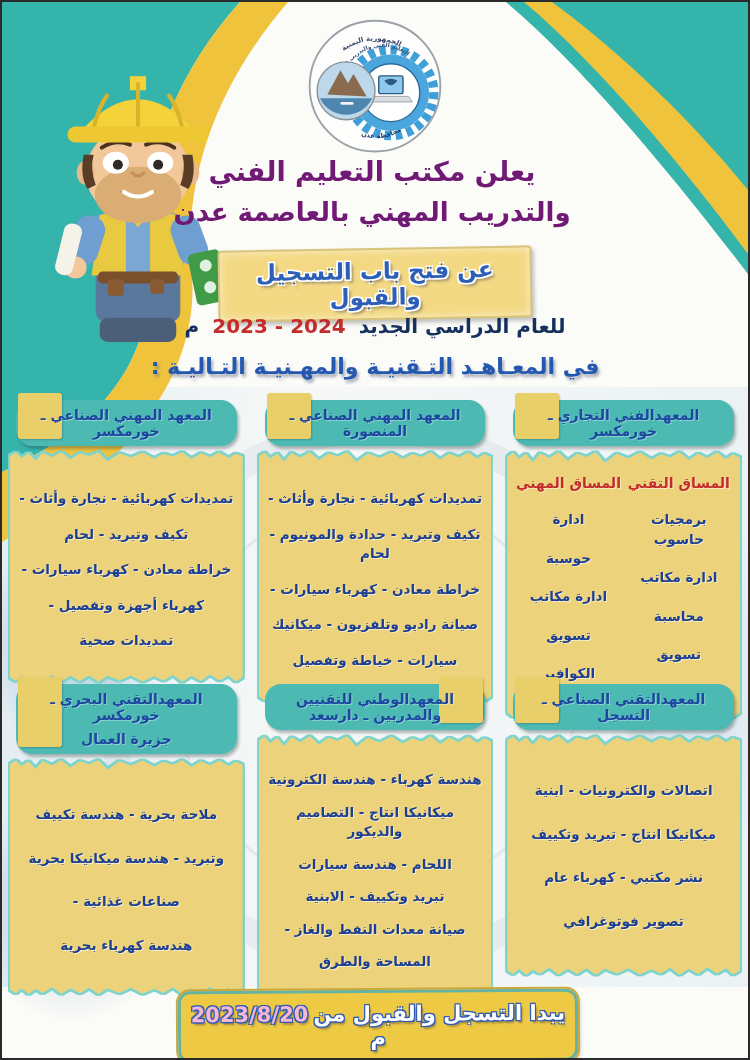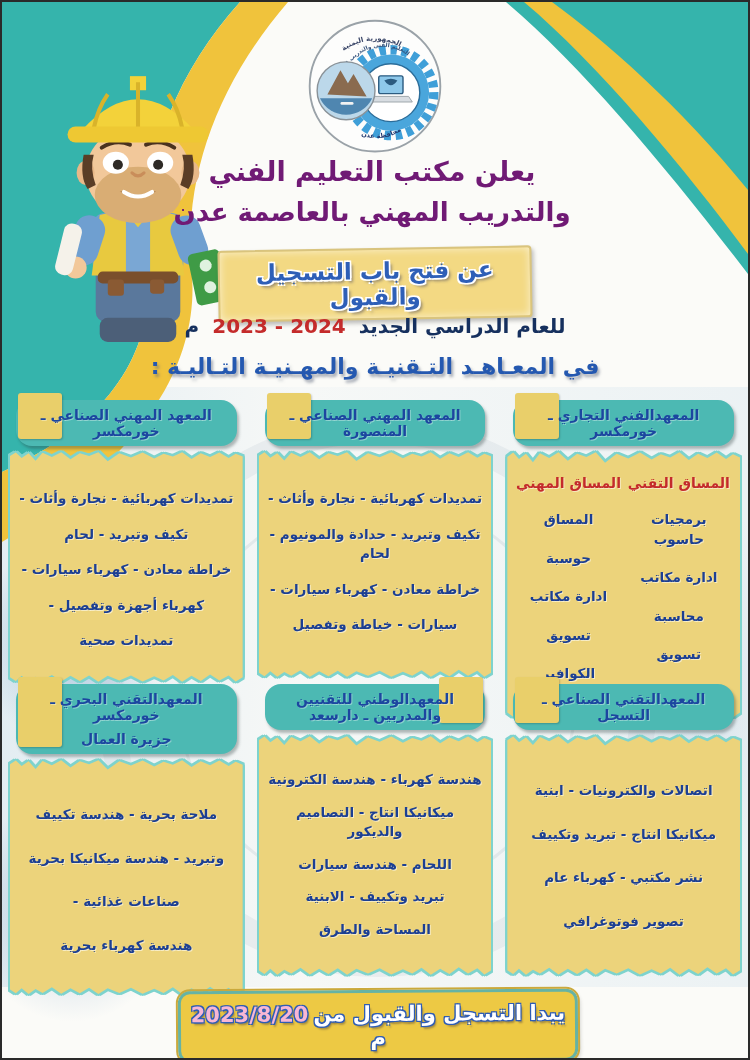--- a/index.html
+++ b/index.html
@@ -219,39 +219,40 @@
               <div>
                   <div class="p-line">برمجيات حاسوب</div>
                   <div class="p-line">ادارة مكاتب</div>
                   <div class="p-line">محاسبة</div>
                   <div class="p-line">تسويق</div>
                 </div>
             </div>
             <div class="col">
               <div class="col-header">المساق المهني</div>
               <div>
-                  <div class="p-line">المساق</div>
+                  <div class="p-line">ادارة</div>
                   <div class="p-line">حوسبة</div>
                   <div class="p-line">ادارة مكاتب</div>
                   <div class="p-line">تسويق</div>
                   <div class="p-line">الكوافير</div>
                 </div>
             </div>
           </div>
         </div>
       </div>
     </div>
 
     <div class="panel">
       <div class="ribbon">المعهد المهني الصناعي ـ المنصورة</div>
       <div class="body-wrap">
         <div class="panel-body">
             <div class="p-line">تمديدات كهربائية - نجارة وأثاث -</div>
             <div class="p-line">تكيف وتبريد - حدادة والمونيوم - لحام</div>
             <div class="p-line">خراطة معادن - كهرباء سيارات -</div>
+            <div class="p-line">صيانة راديو وتلفزيون - ميكانيك</div>
             <div class="p-line">سيارات - خياطة وتفصيل</div>
           </div>
       </div>
     </div>
 
     <div class="panel">
       <div class="ribbon">المعهد المهني الصناعي ـ خورمكسر</div>
       <div class="body-wrap">
         <div class="panel-body">
             <div class="p-line">تمديدات كهربائية - نجارة وأثاث -</div>
@@ -280,20 +281,21 @@
     </div>
 
     <div class="panel">
       <div class="ribbon corner-right">المعهدالوطني للتقنيين والمدربين ـ دارسعد</div>
       <div class="body-wrap">
         <div class="panel-body compact">
             <div class="p-line">هندسة كهرباء - هندسة الكترونية</div>
             <div class="p-line">ميكانيكا انتاج - التصاميم والديكور</div>
             <div class="p-line">اللحام - هندسة سيارات</div>
             <div class="p-line">تبريد وتكييف - الابنية</div>
+            <div class="p-line">صيانة معدات النفط والغاز -</div>
             <div class="p-line">المساحة والطرق</div>
           </div>
       </div>
     </div>
 
     <div class="panel">
       <div class="ribbon">
         <div>المعهدالتقني البحري ـ خورمكسر</div>
         <div class="line2">جزيرة العمال</div>
       </div>

